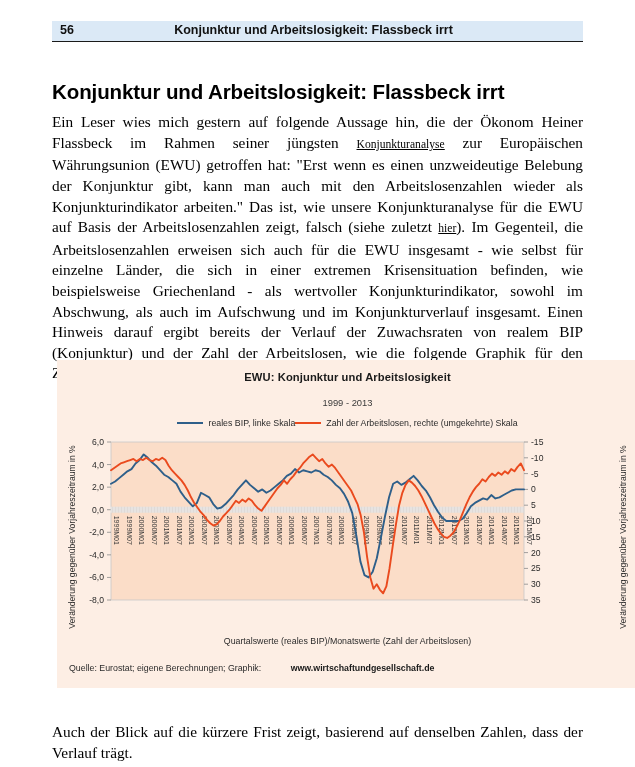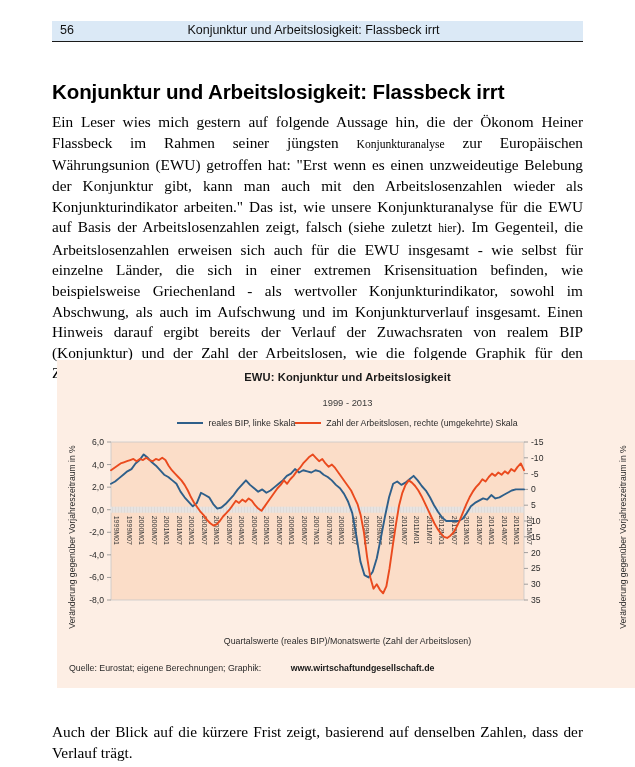--- a/index.html
+++ b/index.html
@@ -23,20 +23,21 @@
   
   .running-header {
     position: absolute;
     left: 52px;
     top: 21px;
     width: 531px;
     height: 21px;
     background: #dbe9f6;
     border-bottom: 1.5px solid #1a1a1a;
     box-sizing: border-box;
+    font-weight: bold;
   }
   .running-header .page-number {
     position: absolute;
     left: 8px;
     top: 2px;
     font-family: "Liberation Sans", sans-serif;
     font-size: 12.5px;
     color: #111111;
     letter-spacing: 0.1px;
   }
@@ -71,20 +72,21 @@
     font-size: 15.3px;
     line-height: 20.6px;
     color: #000000;
     text-align: justify;
     text-justify: inter-word;
   }
   #intro-paragraph { top: 97px; }
   #closing-paragraph { top: 707px; text-align: justify; }
   .inline-link {
     font-size: 11.6px;
+    text-decoration: underline;
   }
 
   
   .chart-figure {
     position: absolute;
     left: 57px;
     top: 360px;
     width: 581px;
     height: 328px;
     background: #fdeee4;

